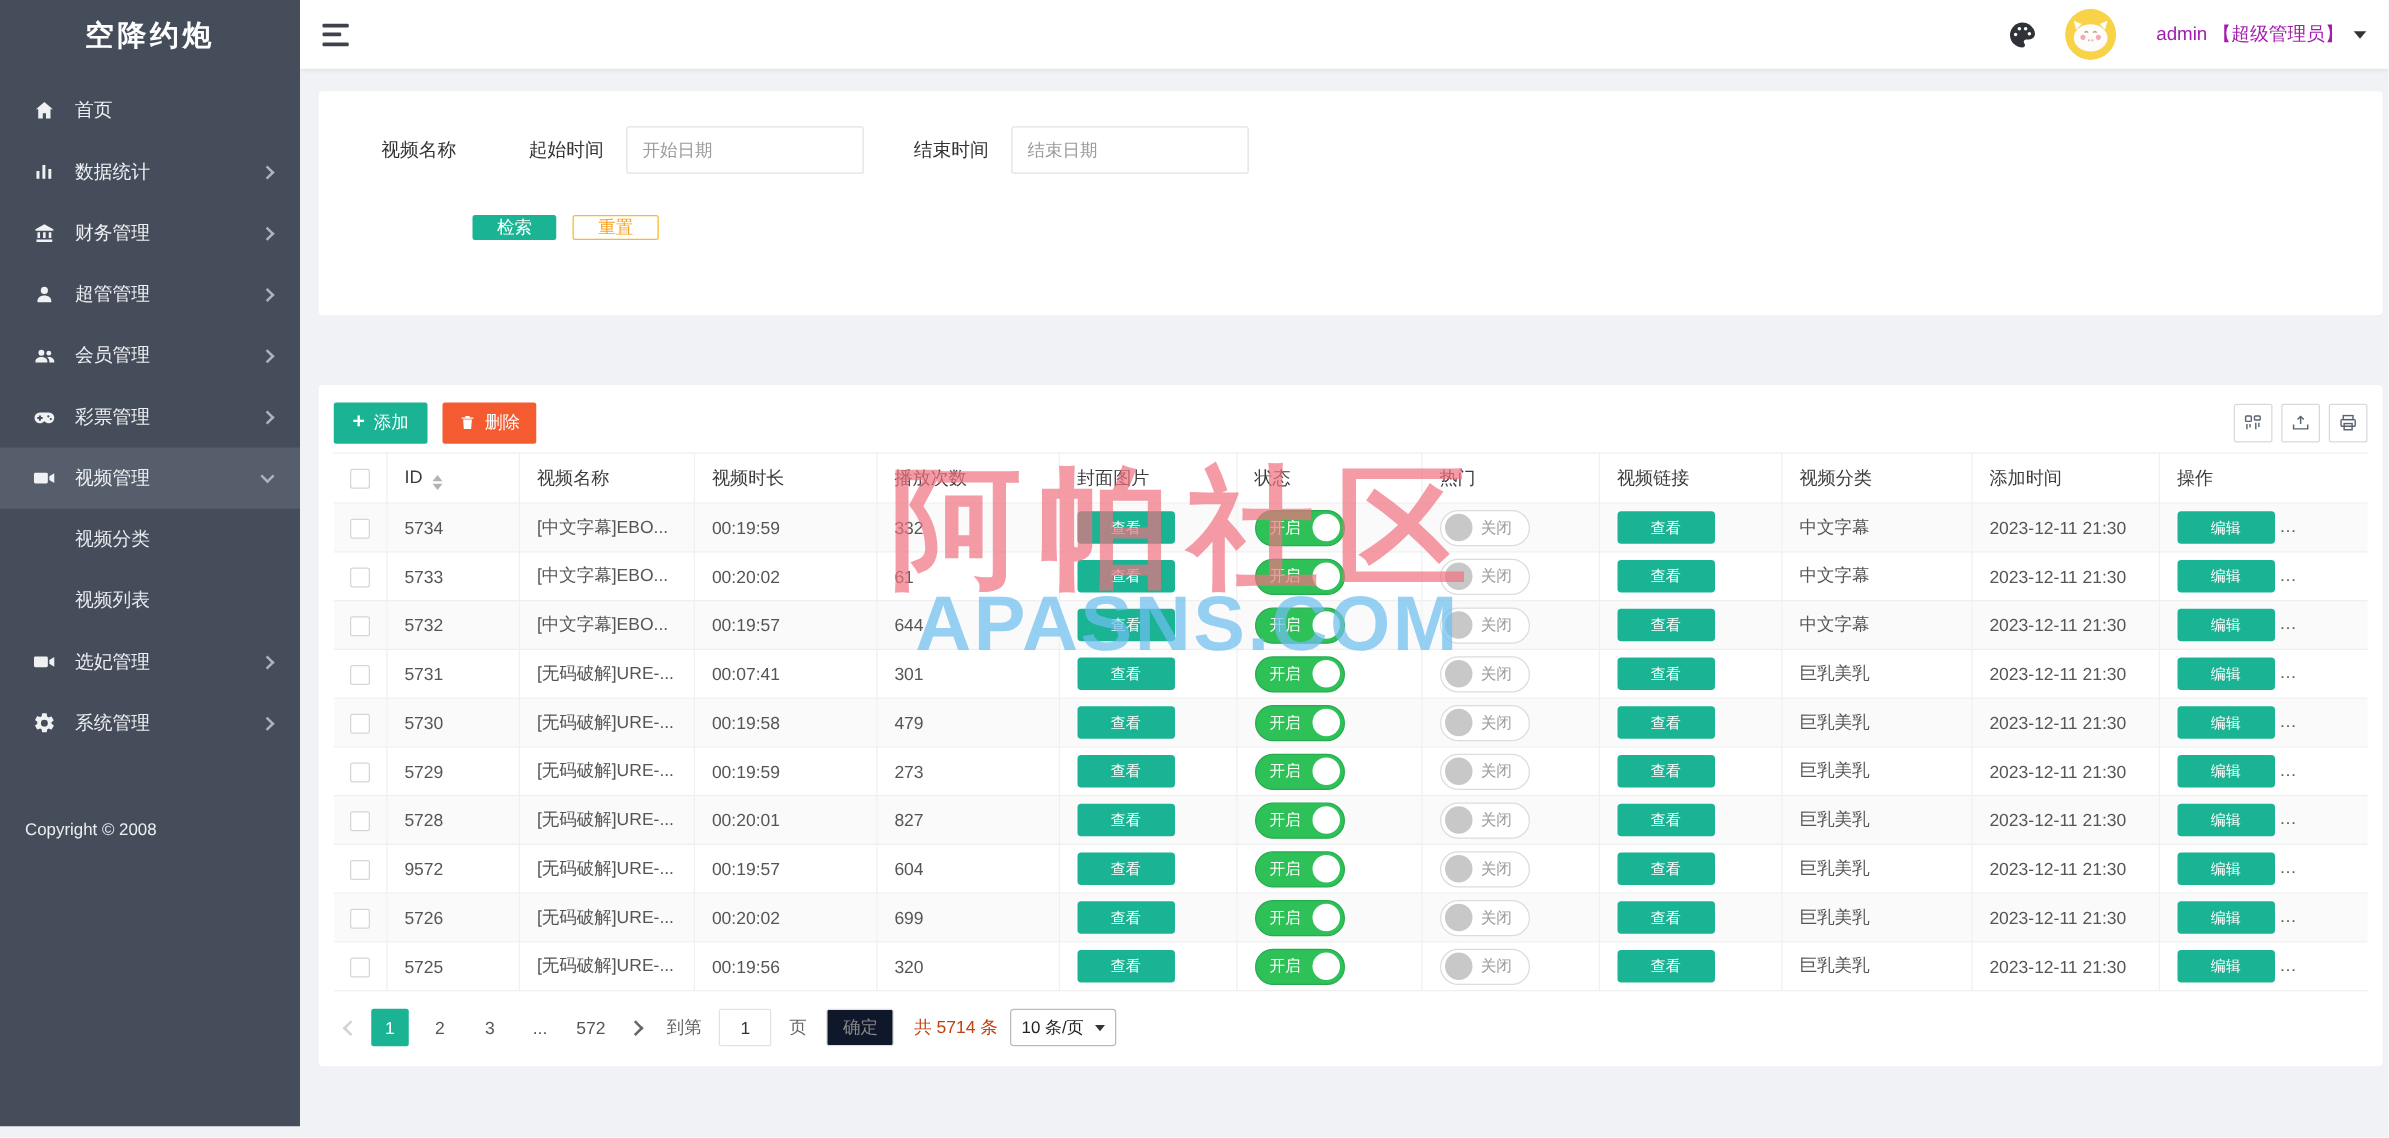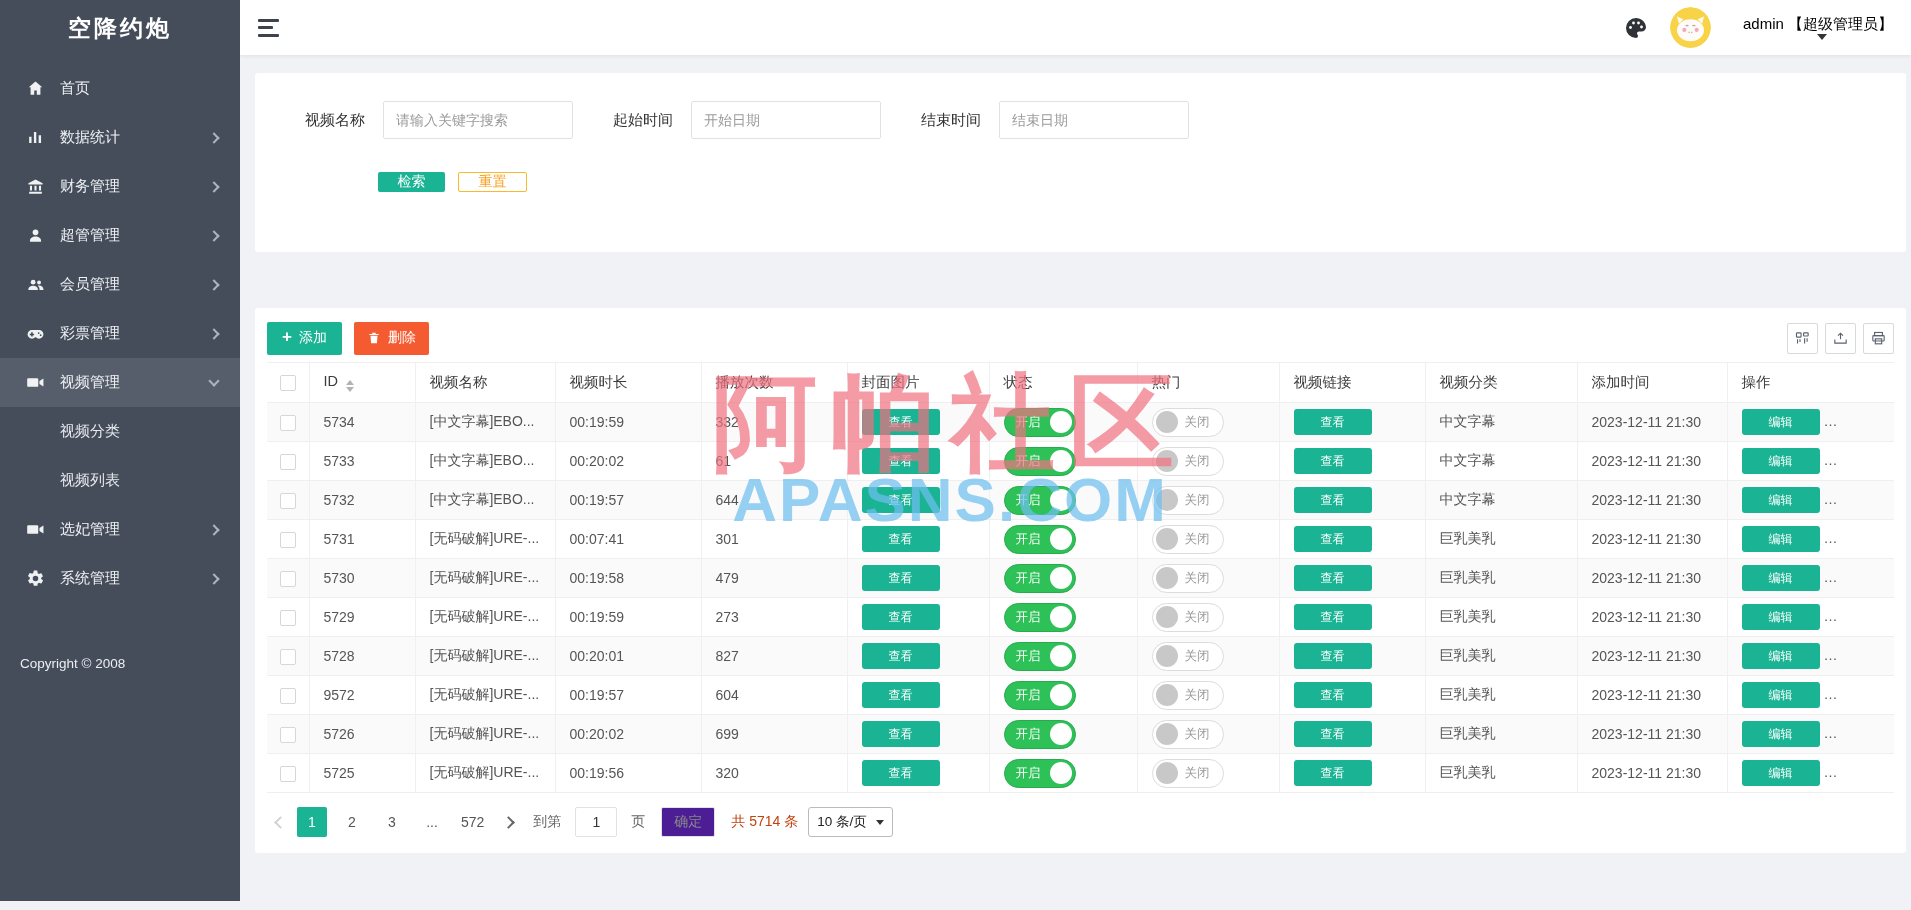--- a/index.html
+++ b/index.html
@@ -21,21 +21,21 @@
   .copyright { position:absolute; left:20px; top:656px; color:#eceef1; font-size:13.5px; }
 
   
   .topbar { position:absolute; left:240px; right:0; top:0; height:55px; background:#fff; z-index:9; box-shadow:0 1px 4px rgba(0,0,0,.08); display:flex; align-items:center; }
   .hamburger { margin-left:18px; width:26px; height:18px; display:flex; flex-direction:column; justify-content:space-between; cursor:pointer; }
   .hamburger i { display:block; height:3px; background:#3d434c; border-radius:1px; }
   .hamburger i:nth-child(1){ width:21px; } .hamburger i:nth-child(2){ width:15px; } .hamburger i:nth-child(3){ width:21px; }
   .topbar-right { margin-left:auto; display:flex; align-items:center; margin-right:18px; }
   .palette-btn { width:24px; height:24px; cursor:pointer; }
   .avatar { width:41px; height:41px; border-radius:50%; overflow:hidden; margin-left:22px; cursor:pointer; }
-  .admin-name { margin-left:32px; color:#000000; font-size:15px; cursor:pointer; display:flex; align-items:center;flex-direction:column; }
+  .admin-name { margin-left:32px; color:#a21caf; font-size:15px; cursor:pointer; display:flex; align-items:center; }
   .caret-down { width:0; height:0; border-left:5px solid transparent; border-right:5px solid transparent; border-top:6px solid #333; margin-left:8px; }
 
   
   .main { position:absolute; left:240px; top:55px; right:0; bottom:0; }
   .card { background:#fff; border-radius:3px; margin:0 5px 0 15px; }
   .search-card { margin-top:18px; height:179px; padding:28px 0 0 50px; }
   .form-row { display:flex; align-items:center; }
   .form-group { display:flex; align-items:center; margin-right:40px; }
   .form-label { font-size:15px; color:#333; margin-right:18px; white-space:nowrap; }
   .form-input { width:190px; height:38px; border:1px solid #e2e2e2; border-radius:2px; padding:0 12px; font-size:14px; color:#333; outline:none; font-family:inherit; }
@@ -79,21 +79,21 @@
 
   
   .pagination { display:flex; align-items:center; margin-top:14px; padding-left:3px; font-size:14px; color:#666; }
   .pg-chevron { width:9px; height:9px; border-right:2px solid #d2d2d2; border-bottom:2px solid #d2d2d2; transform:rotate(135deg); margin:0 12px 0 6px; cursor:default; }
   .pg-chevron.next { transform:rotate(-45deg); border-color:#666; cursor:pointer; margin:0 14px 0 6px; }
   .pg-pages { display:flex; align-items:center; }
   .pg-page { min-width:30px; height:30px; display:inline-flex; align-items:center; justify-content:center; margin-right:10px; color:#555; border-radius:2px; cursor:pointer; padding:0 4px; }
   .pg-page:first-child { background:#1ab394; color:#fff; }
   .pg-text { margin:0 6px; color:#666; }
   .pg-input { width:42px; height:30px; border:1px solid #e2e2e2; border-radius:2px; text-align:center; font-size:14px; color:#333; outline:none; margin:0 8px; font-family:inherit; }
-  .pg-confirm { width:54px; height:30px; border:1px solid #e2e2e2; border-radius:2px; background:#4c1d95; color:#888; font-size:14px; margin:0 10px; cursor:pointer; font-family:inherit; }
+  .pg-confirm { width:54px; height:30px; border:1px solid #e2e2e2; border-radius:2px; background:#0f172a; color:#888; font-size:14px; margin:0 10px; cursor:pointer; font-family:inherit; }
   .pg-total { margin:0 10px 0 6px; color:#c2410c; }
   .pg-select { height:30px; border:1px solid #bbb; border-radius:3px; display:inline-flex; align-items:center; padding:0 8px; color:#222; font-size:13.5px; cursor:pointer; background:#fff; }
   .pg-select .caret { width:0; height:0; border-left:4.5px solid transparent; border-right:4.5px solid transparent; border-top:5.5px solid #333; margin-left:9px; }
 
   
   .watermark { position:absolute; left:700px; top:370px; width:500px; text-align:center; z-index:50; pointer-events:none; line-height:1; }
   .wm-cn { font-size:105px; font-weight:bold; letter-spacing:14px; color:rgba(240,112,128,0.70); white-space:nowrap; }
   .wm-en { font-size:62px; font-weight:bold; letter-spacing:2px; color:rgba(110,190,238,0.72); margin-top:-6px; white-space:nowrap; }
 </style>
 </head>
@@ -228,21 +228,20 @@
     </div>
   </div>
 </div>
 
 <div class="main">
 
   <div class="card search-card">
     <div class="form-row">
       <div class="form-group">
         <span class="form-label">视频名称</span>
-        <input class="form-input" placeholder="请输入关键字搜索" style="">
       </div>
       <div class="form-group">
         <span class="form-label">起始时间</span>
         <input class="form-input" placeholder="开始日期" style="">
       </div>
       <div class="form-group">
         <span class="form-label">结束时间</span>
         <input class="form-input" placeholder="结束日期" style="">
       </div>
     </div>

